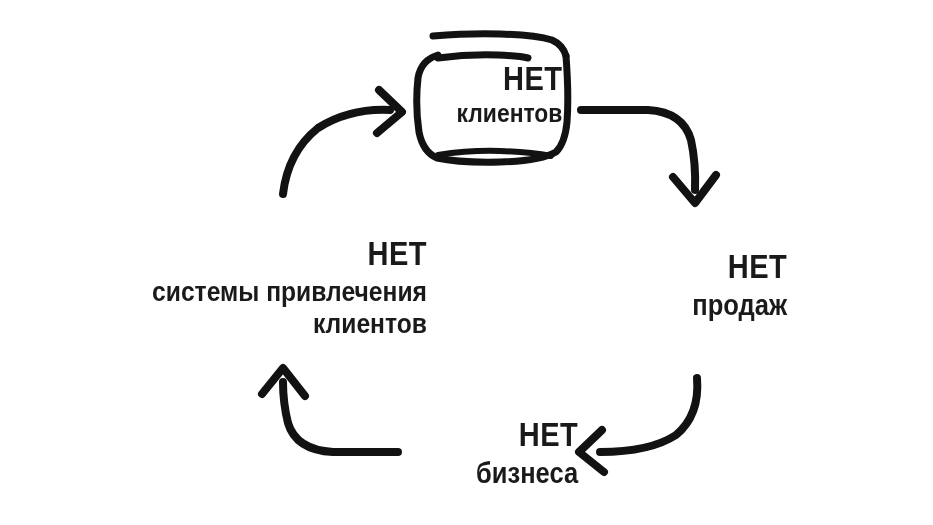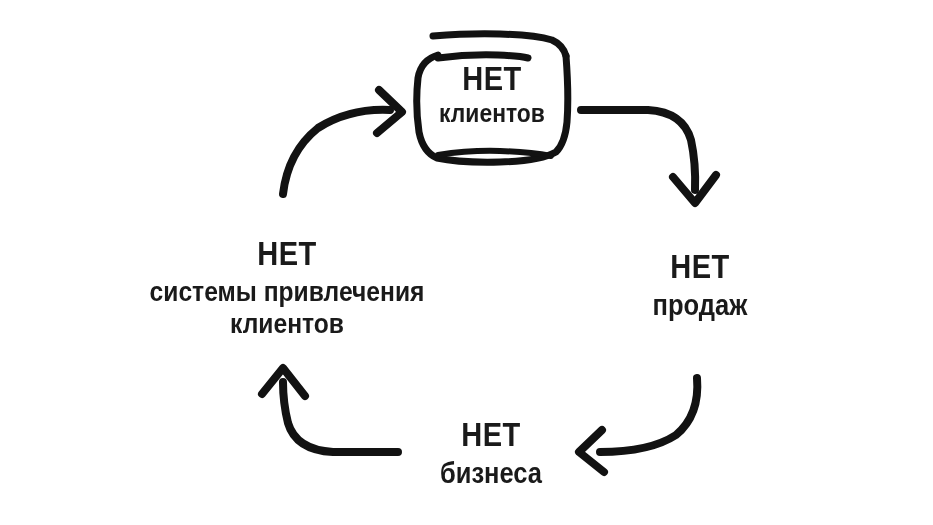--- a/index.html
+++ b/index.html
@@ -22,21 +22,21 @@
   }
   #cycle-svg {
     position: absolute;
     left: 0;
     top: 0;
     width: 933px;
     height: 525px;
   }
   .node-label {
     position: absolute;
-    text-align: center;
+    text-align: right;
     color: #1a1a1a;
     line-height: 1.0;
     user-select: none;
   }
   .node-title {
     display: block;
     font-family: "Liberation Sans Narrow", "Liberation Sans", sans-serif;
     font-weight: bold;
     font-size: 37px;
     letter-spacing: 0.5px;

